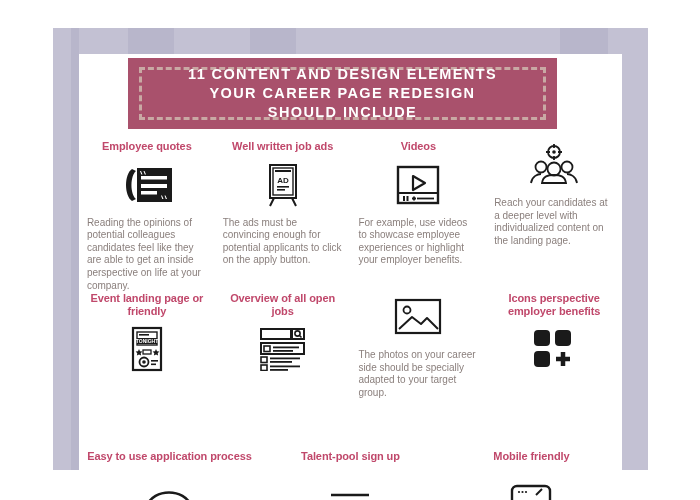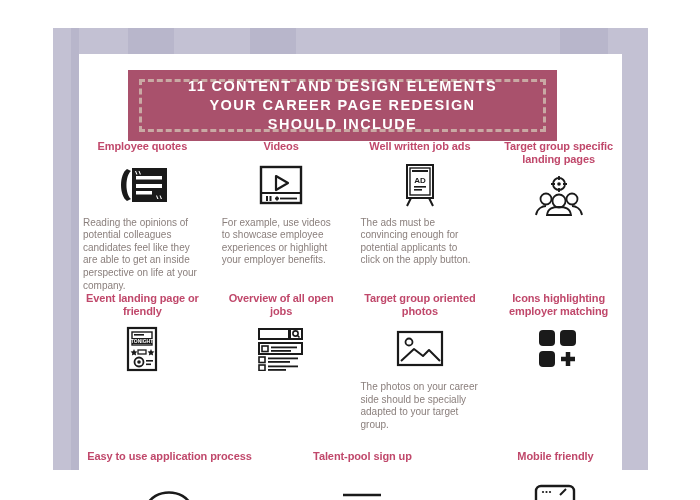--- a/index.html
+++ b/index.html
@@ -81,21 +81,21 @@
     width: 543px;
     height: 446px;
     background: #ffffff;
     overflow: hidden;
   }
 
   
   #title-banner {
     position: absolute;
     left: 49px;
-    top: 16px;
+    top: 4px;
     width: 429px;
     height: 71px;
     background: #a9516c;
     display: flex;
     align-items: center;
     justify-content: center;
   }
   #title-dashed-border {
     position: absolute;
     left: 11px;
@@ -117,21 +117,20 @@
     white-space: pre-line;
     padding: 0 18px;
   }
 
   
   .row {
     position: absolute;
     display: flex;
     width: 543px;
     left: 0;
-    gap: 12px;
   }
   #row-1 { top: 86px; }
   #row-2 { top: 238px; }
   #row-3 { top: 396px; }
 
   .item {
     flex: 1 1 0;
     display: flex;
     flex-direction: column;
     align-items: center;
@@ -201,65 +200,65 @@
           <rect x="21" y="19" width="26" height="4" fill="#ffffff"></rect>
           <rect x="21" y="26" width="16" height="3.5" fill="#ffffff"></rect>
           <path d="M21 6 l1.5 3.5 h-1.2 l-1.3 -3.5 z M24.5 6 l1.5 3.5 h-1.2 l-1.3 -3.5 z" fill="#ffffff"></path>
           <path d="M42 30.5 l1.5 3.5 h-1.2 l-1.3 -3.5 z M45.5 30.5 l1.5 3.5 h-1.2 l-1.3 -3.5 z" fill="#ffffff"></path>
         </svg>
       </div>
       <div class="item-body">Reading the opinions of potential colleagues candidates feel like they are able to get an inside perspective on life at your company.</div>
     </div>
 
     <div class="item">
+      <div class="item-heading">Well written job ads</div>
+      <div class="item-icon">
+        <svg width="34" height="44" viewBox="0 0 34 44">
+          <rect x="4" y="2" width="26" height="33" fill="none" stroke="#1a1a1a" stroke-width="2"></rect>
+          <rect x="7" y="5" width="20" height="27" fill="none" stroke="#1a1a1a" stroke-width="1.4"></rect>
+          <rect x="9" y="7" width="16" height="2" fill="#1a1a1a"></rect>
+          <text x="17" y="20" font-family="'Liberation Sans', sans-serif" font-size="8" font-weight="bold" fill="#1a1a1a" text-anchor="middle">AD</text>
+          <rect x="11" y="23" width="12" height="1.6" fill="#1a1a1a"></rect>
+          <rect x="11" y="26" width="8" height="1.6" fill="#1a1a1a"></rect>
+          <path d="M8 35 L4 43 M26 35 L30 43" stroke="#1a1a1a" stroke-width="2" fill="none"></path>
+        </svg>
+      </div>
+      <div class="item-body">The ads must be convincing enough for potential applicants to click on the apply button.</div>
+    </div>
+
+    <div class="item">
       <div class="item-heading">Videos</div>
       <div class="item-icon">
         <svg width="46" height="42" viewBox="0 0 46 42">
           <rect x="3" y="3" width="40" height="36" fill="none" stroke="#1a1a1a" stroke-width="2.4"></rect>
           <path d="M18 12 L30 19 L18 26 Z" fill="none" stroke="#1a1a1a" stroke-width="2.2" stroke-linejoin="round"></path>
           <line x1="3" y1="29" x2="43" y2="29" stroke="#1a1a1a" stroke-width="2"></line>
           <rect x="8" y="32" width="2" height="5" fill="#1a1a1a"></rect>
           <rect x="11.5" y="32" width="2" height="5" fill="#1a1a1a"></rect>
           <path d="M17 34.5 h4 M19 32.5 v4" stroke="#1a1a1a" stroke-width="1.8"></path>
           <line x1="22" y1="34.5" x2="39" y2="34.5" stroke="#1a1a1a" stroke-width="1.8"></line>
         </svg>
       </div>
       <div class="item-body">For example, use videos to showcase employee experiences or highlight your employer benefits.</div>
     </div>
 
     <div class="item">
-      <div class="item-heading">Well written job ads</div>
-      <div class="item-icon">
-        <svg width="34" height="44" viewBox="0 0 34 44">
-          <rect x="4" y="2" width="26" height="33" fill="none" stroke="#1a1a1a" stroke-width="2"></rect>
-          <rect x="7" y="5" width="20" height="27" fill="none" stroke="#1a1a1a" stroke-width="1.4"></rect>
-          <rect x="9" y="7" width="16" height="2" fill="#1a1a1a"></rect>
-          <text x="17" y="20" font-family="'Liberation Sans', sans-serif" font-size="8" font-weight="bold" fill="#1a1a1a" text-anchor="middle">AD</text>
-          <rect x="11" y="23" width="12" height="1.6" fill="#1a1a1a"></rect>
-          <rect x="11" y="26" width="8" height="1.6" fill="#1a1a1a"></rect>
-          <path d="M8 35 L4 43 M26 35 L30 43" stroke="#1a1a1a" stroke-width="2" fill="none"></path>
-        </svg>
-      </div>
-      <div class="item-body">The ads must be convincing enough for potential applicants to click on the apply button.</div>
-    </div>
-
-    <div class="item">
-      <div class="item-heading">Target group specific landing pages</div>
       <div class="item-icon">
         <svg width="52" height="44" viewBox="0 0 52 44">
           <circle cx="26" cy="9" r="6" fill="none" stroke="#1a1a1a" stroke-width="1.8"></circle>
           <circle cx="26" cy="9" r="1.8" fill="#1a1a1a"></circle>
           <path d="M26 1 v4 M26 13 v4 M18 9 h4 M30 9 h4" stroke="#1a1a1a" stroke-width="1.8"></path>
           <circle cx="13" cy="24" r="5.5" fill="none" stroke="#1a1a1a" stroke-width="1.8"></circle>
           <circle cx="39" cy="24" r="5.5" fill="none" stroke="#1a1a1a" stroke-width="1.8"></circle>
           <circle cx="26" cy="26" r="6.5" fill="none" stroke="#1a1a1a" stroke-width="1.8"></circle>
           <path d="M3 40 c1-7 7-9 10-9 M49 40 c-1-7-7-9-10-9" stroke="#1a1a1a" stroke-width="1.8" fill="none"></path>
           <path d="M14 40 c1-7 6-8 12-8 s11 1 12 8 z" fill="none" stroke="#1a1a1a" stroke-width="1.8"></path>
         </svg>
       </div>
+      <div class="item-body">Reach your candidates at a deeper level with individualized content on the landing page.</div>
     </div>
 
   </div>
 
   <div class="row" id="row-2">
 
     <div class="item">
       <div class="item-heading">Event landing page or friendly</div>
       <div class="item-icon">
         <svg width="36" height="46" viewBox="0 0 36 46">
@@ -295,33 +294,32 @@
           <rect x="12" y="30.5" width="30" height="1.8" fill="#1a1a1a"></rect>
           <rect x="12" y="34" width="22" height="1.8" fill="#1a1a1a"></rect>
           <rect x="3" y="38" width="6" height="5.5" fill="none" stroke="#1a1a1a" stroke-width="1.6"></rect>
           <rect x="12" y="38.5" width="30" height="1.8" fill="#1a1a1a"></rect>
           <rect x="12" y="42" width="18" height="1.8" fill="#1a1a1a"></rect>
         </svg>
       </div>
     </div>
 
     <div class="item">
-      <div class="item-heading">Target group oriented photos</div>
       <div class="item-icon">
         <svg width="50" height="40" viewBox="0 0 50 40">
           <rect x="3" y="3" width="44" height="33" fill="none" stroke="#1a1a1a" stroke-width="2.2"></rect>
           <circle cx="14" cy="13" r="3.5" fill="none" stroke="#1a1a1a" stroke-width="1.8"></circle>
           <path d="M6 32 L19 20 L28 27 L34 21 L45 32" fill="none" stroke="#1a1a1a" stroke-width="2" stroke-linejoin="round"></path>
         </svg>
       </div>
       <div class="item-body">The photos on your career side should be specially adapted to your target group.</div>
     </div>
 
     <div class="item">
-      <div class="item-heading">Icons highlighting employer matching</div>
+      <div class="item-heading">Icons perspective employer benefits</div>
       <div class="item-icon">
         <svg width="46" height="42" viewBox="0 0 46 42">
           <rect x="3" y="2" width="16" height="16" rx="4" fill="#1a1a1a"></rect>
           <rect x="24" y="2" width="16" height="16" rx="4" fill="#1a1a1a"></rect>
           <rect x="3" y="23" width="16" height="16" rx="4" fill="#1a1a1a"></rect>
           <path d="M32 24 v14 M25 31 h14" stroke="#1a1a1a" stroke-width="4.5" stroke-linecap="butt"></path>
         </svg>
       </div>
     </div>
 

